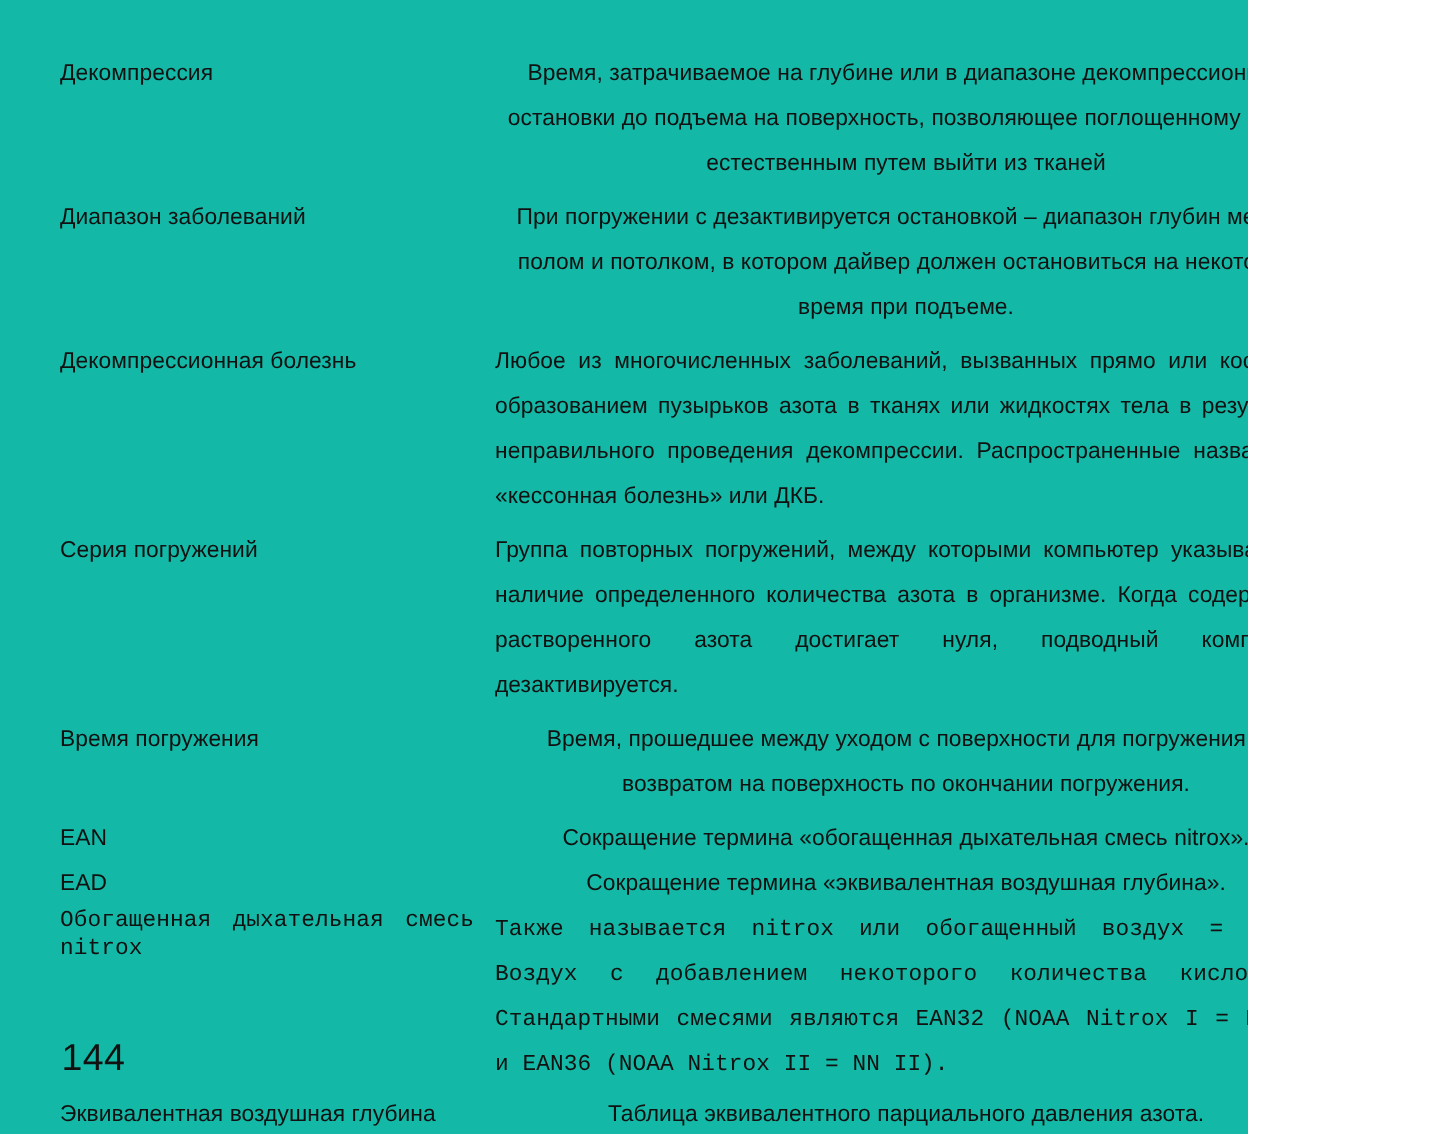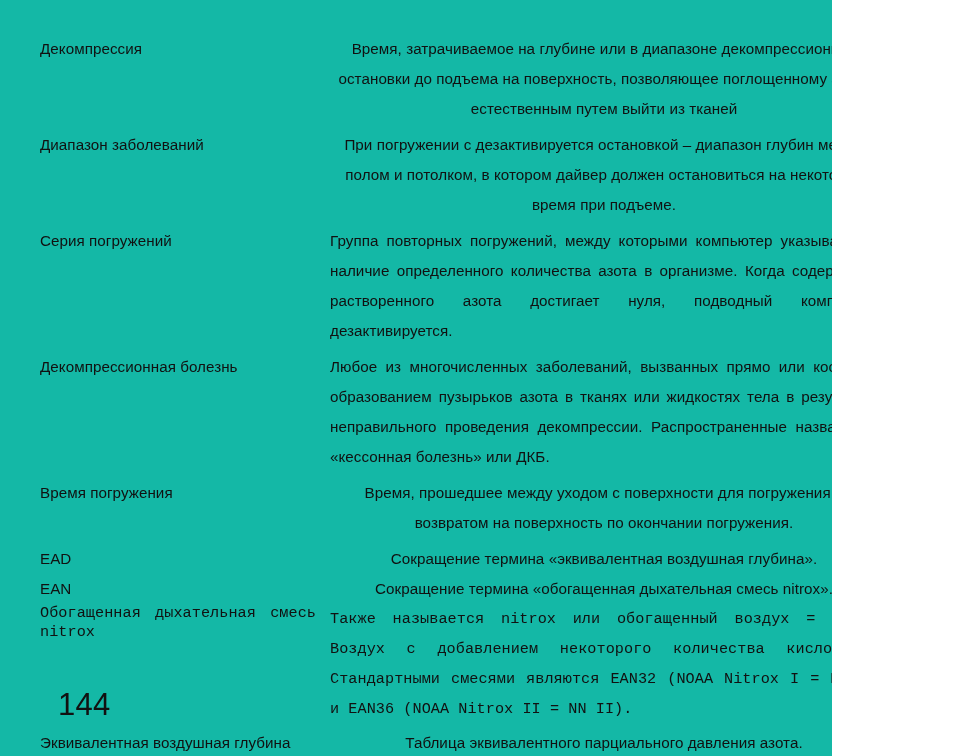--- a/index.html
+++ b/index.html
@@ -82,23 +82,23 @@
     text-align: justify;
     text-align-last: left;
   }
 
   
   .entry.gap-sm { margin-bottom: 0px; }
   .entry.gap-md { margin-bottom: 4px; font-family: Liberation Mono, monospace; }
 
   .page-number {
     position: absolute;
-    left: 58px;
+    left: 41px;
     top: 691px;
-    font-size: 31px;
+    font-size: 25px;
     line-height: 28px;
     color: #111111;
     letter-spacing: 0.3px;
   }
 </style>
 </head>
 <body>
 
 <div class="page">
 
@@ -117,60 +117,60 @@
       <div class="term-cell">
         <p class="term">Диапазон заболеваний</p>
       </div>
       <div class="def-cell">
         <p class="def">При погружении с дезактивируется остановкой – диапазон глубин между полом и потолком, в котором дайвер должен остановиться на некоторое время при подъеме.</p>
       </div>
     </div>
 
     <div class="entry">
       <div class="term-cell">
-        <p class="term">Серия погружений</p>
+        <p class="term">Декомпрессионная болезнь</p>
       </div>
       <div class="def-cell">
-        <p class="def justify">Группа повторных погружений, между которыми компьютер указывает на наличие определенного количества азота в организме. Когда содержание растворенного азота достигает нуля, подводный компьютер дезактивируется.</p>
+        <p class="def justify">Любое из многочисленных заболеваний, вызванных прямо или косвенно образованием пузырьков азота в тканях или жидкостях тела в результате неправильного проведения декомпрессии. Распространенные названия – «кессонная болезнь» или ДКБ.</p>
       </div>
     </div>
 
     <div class="entry">
       <div class="term-cell">
-        <p class="term">Декомпрессионная болезнь</p>
+        <p class="term">Серия погружений</p>
       </div>
       <div class="def-cell">
-        <p class="def justify">Любое из многочисленных заболеваний, вызванных прямо или косвенно образованием пузырьков азота в тканях или жидкостях тела в результате неправильного проведения декомпрессии. Распространенные названия – «кессонная болезнь» или ДКБ.</p>
+        <p class="def justify">Группа повторных погружений, между которыми компьютер указывает на наличие определенного количества азота в организме. Когда содержание растворенного азота достигает нуля, подводный компьютер дезактивируется.</p>
       </div>
     </div>
 
     <div class="entry">
       <div class="term-cell">
         <p class="term">Время погружения</p>
       </div>
       <div class="def-cell">
         <p class="def">Время, прошедшее между уходом с поверхности для погружения и возвратом на поверхность по окончании погружения.</p>
       </div>
     </div>
 
     <div class="entry gap-sm">
       <div class="term-cell">
-        <p class="term">EAD</p>
+        <p class="term">EAN</p>
       </div>
       <div class="def-cell">
-        <p class="def">Сокращение термина «эквивалентная воздушная глубина».</p>
+        <p class="def">Сокращение термина «обогащенная дыхательная смесь nitrox».</p>
       </div>
     </div>
 
     <div class="entry gap-sm">
       <div class="term-cell">
-        <p class="term">EAN</p>
+        <p class="term">EAD</p>
       </div>
       <div class="def-cell">
-        <p class="def">Сокращение термина «обогащенная дыхательная смесь nitrox».</p>
+        <p class="def">Сокращение термина «эквивалентная воздушная глубина».</p>
       </div>
     </div>
 
     <div class="entry gap-md">
       <div class="term-cell">
         <p class="term justify">
           <span>Обогащенная дыхательная смесь</span>
           <span class="tail">nitrox</span>
         </p>
       </div>

